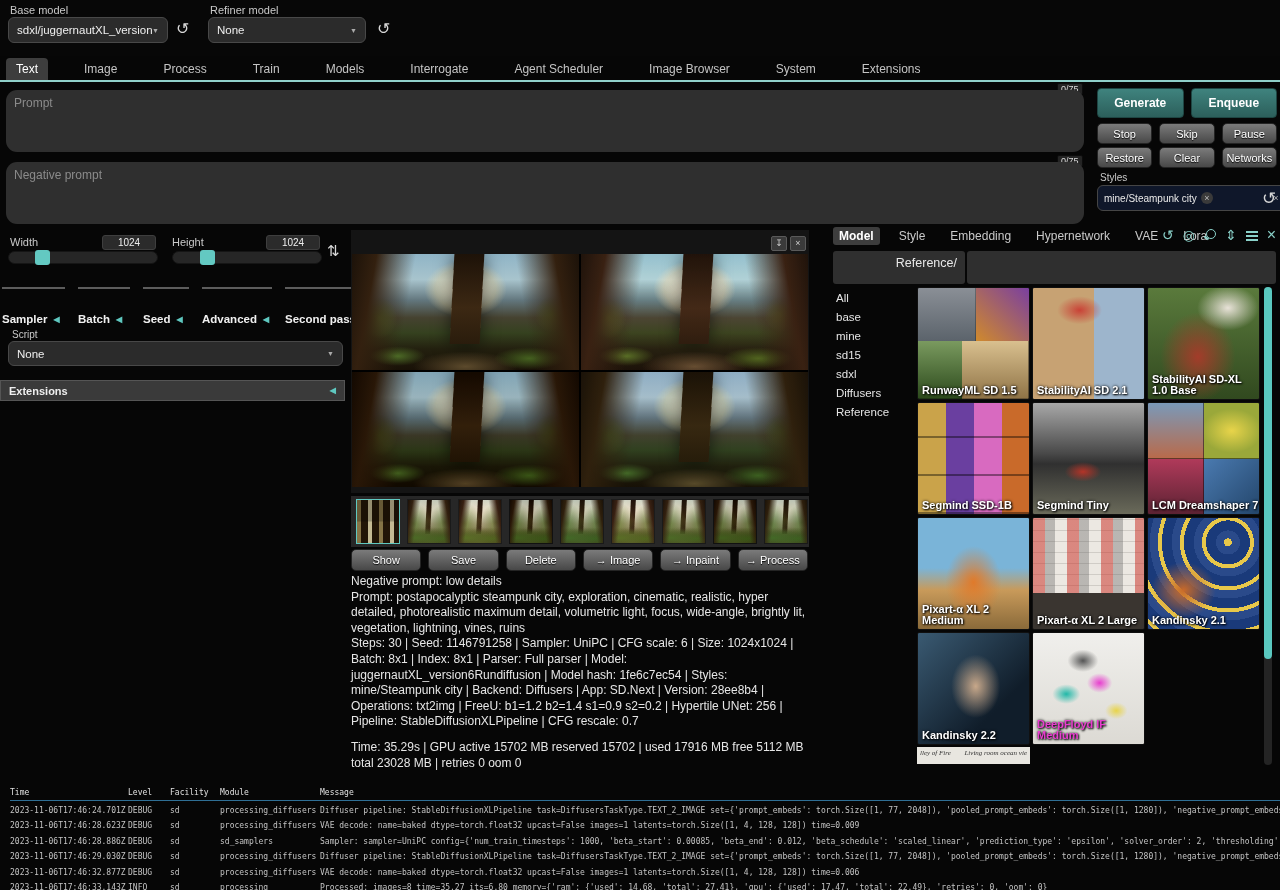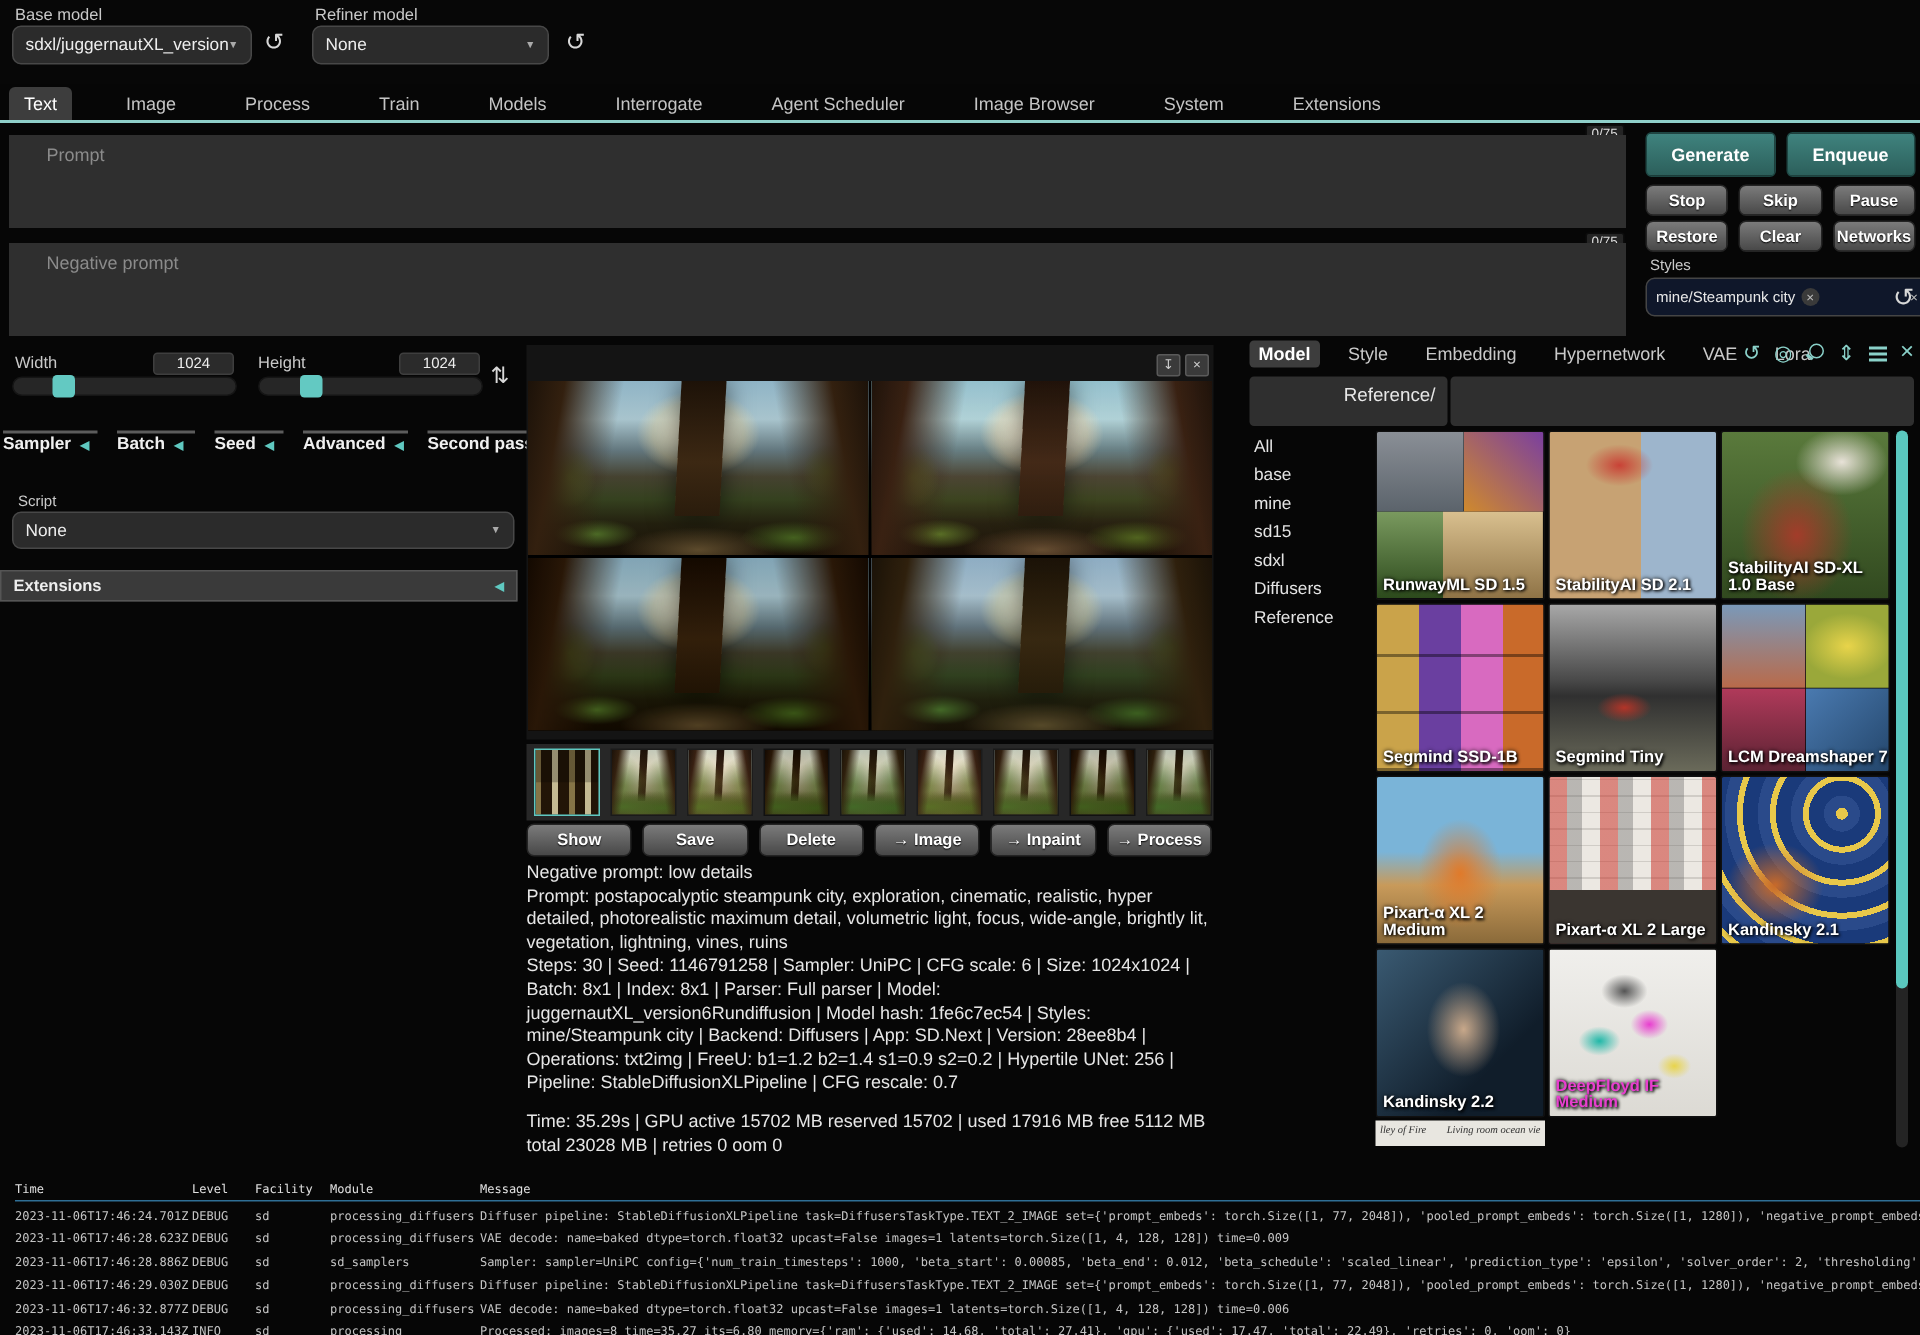--- a/index.html
+++ b/index.html
@@ -16,46 +16,46 @@
   
   .topbar { position:absolute; left:0; top:0; width:1280px; height:56px; background:#070707; }
 
   
   .tabbar { position:absolute; left:6px; top:57px; height:24px; display:flex; gap:26px; align-items:center; }
   .tab { font-size:12px; color:#c4c4c4; padding:4px 10px; border-radius:4px 4px 0 0; background:transparent; border:none; }
   .tab.active { background:#3d3d3d; color:#fff; }
   .tab-underline { position:absolute; left:0; top:80px; width:1280px; height:2px; background:#8fcfc9; }
 
   
-  .ta { position:absolute; background:#2f2f2f; border:none; border-radius:0; color:#14b8a6;
-        font-family:"Liberation Sans",sans-serif; font-size:12px; padding:6px 25px; resize:none; }
+  .ta { position:absolute; background:#2f2f2f; border:none; border-radius:11px; color:#14b8a6;
+        font-family:"Liberation Sans",sans-serif; font-size:12px; padding:6px 8px; resize:none; }
   .ta::placeholder { color:#8b8b8b; }
   .counter { position:absolute; font-size:9px; color:#ddd; background:#242424; border:1px solid #0c0c0c;
              padding:0 3px; border-radius:2px; }
 
   
   .btn-accent { background:linear-gradient(180deg,#3f837e,#2c5f5b); border:1px solid #1e4643; color:#fff;
                 font-weight:bold; font-size:12px; border-radius:4px; }
   .btn-gray { background:linear-gradient(180deg,#7b7b7b,#484848); border:1px solid #242424; color:#fff;
-              font-weight:bold; font-size:11px; border-radius:5px; text-shadow:0 1px 1px #000; }
+              font-weight:normal; font-size:11px; border-radius:5px; text-shadow:0 1px 1px #000; }
   .genrow { position:absolute; display:flex; gap:7px; }
   .genrow > * { flex:1; }
   .styles-box { position:absolute; left:1097px; top:185px; width:192px; height:26px; background:#0f172a;
                 border:1px solid #454545; border-radius:6px; display:flex; align-items:center; padding:0 6px; gap:4px; }
   .style-pill { font-size:10px; color:#e8e8e8; white-space:nowrap; }
   .pill-x { font-size:9px; color:#bbb; background:#3a3a3a; border-radius:50%; width:12px; height:12px;
             display:inline-flex; align-items:center; justify-content:center; }
 
   
   .badge-val { position:absolute; width:54px; height:15px; background:#2b2b2b; border:1px solid #3e3e3e;
                border-radius:3px; font-size:10px; color:#eee; text-align:center; line-height:13px; }
   .slider-track { position:absolute; width:150px; height:13px; background:#262626; border:1px solid #151515; border-radius:7px; }
   .slider-handle { position:absolute; width:15px; height:15px; background:#63c9c2; border-radius:3px; top:-2px; }
   .accordion-row { position:absolute; left:2px; top:287px; width:342px; display:flex; gap:13px; }
-  .acc { border-top:2px solid #5c5c5c; padding-top:1px; font-size:11.5px; font-weight:bold; color:#f0f0f0;
+  .acc { border-top:2px solid #5c5c5c; padding-top:24px; font-size:11.5px; font-weight:bold; color:#f0f0f0;
          display:flex; align-items:center; gap:6px; flex:0 0 auto; }
   .acc .arr, .ext-arr { color:#5fc8c0; font-size:8px; }
   .ext-bar { position:absolute; left:0; top:380px; width:345px; height:21px; background:#3a3a3a; border:1px solid #555;
              display:flex; align-items:center; padding:0 8px; font-size:11px; font-weight:bold; color:#eee; }
   .ext-bar .ext-arr { margin-left:auto; }
 
   
   .gallery { position:absolute; left:351px; top:230px; width:458px; height:263px; background:#141414; }
   .gal-icons { position:absolute; right:3px; top:6px; display:flex; gap:3px; }
   .gal-icon { width:16px; height:15px; background:#3a3a3a; border:1px solid #5a5a5a; border-radius:2px;

